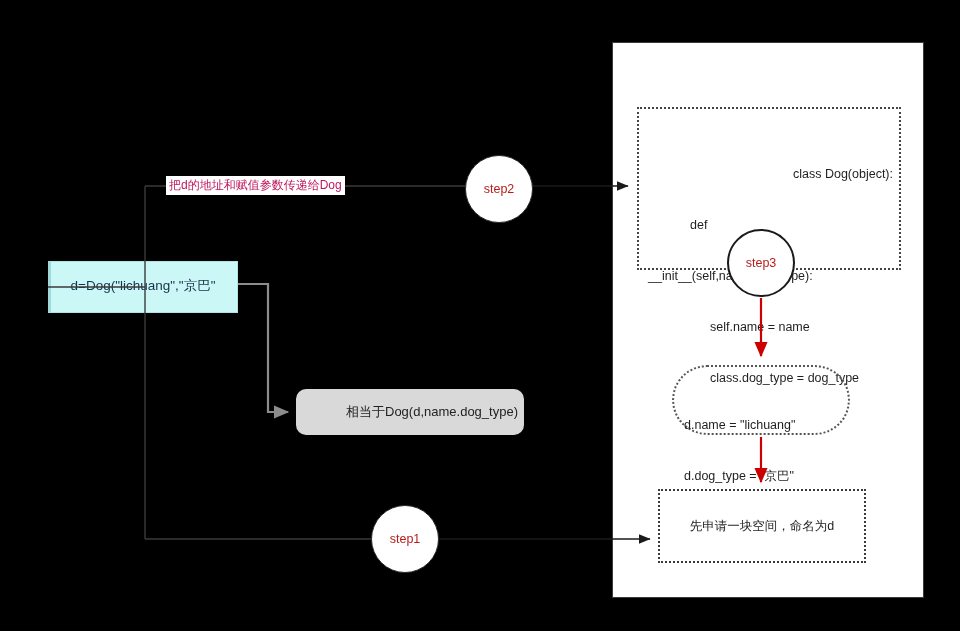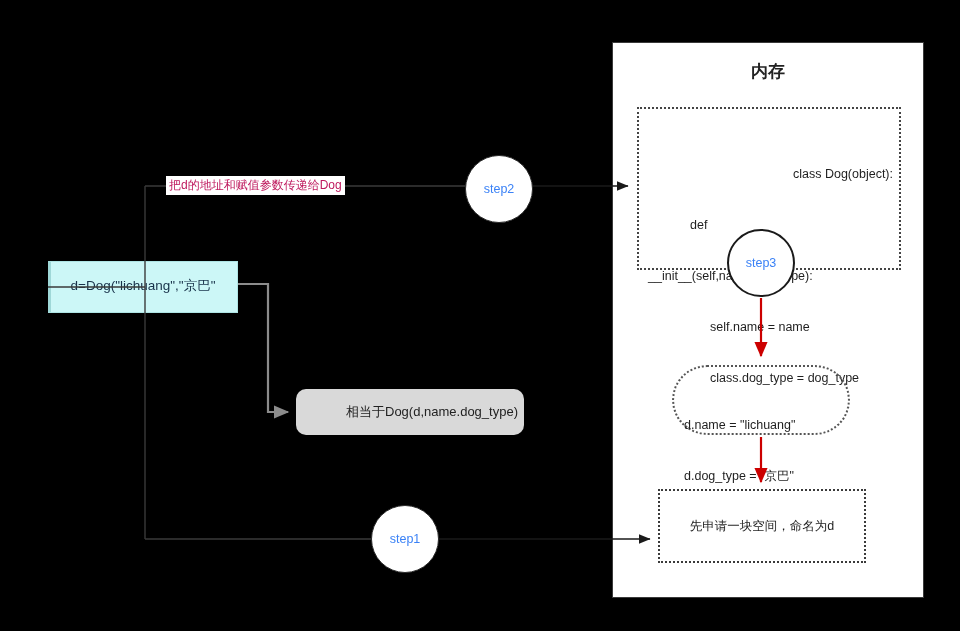--- a/index.html
+++ b/index.html
@@ -159,21 +159,21 @@
 
   
   .step-circle {
     position: absolute;
     border-radius: 50%;
     background: #ffffff;
     display: flex;
     align-items: center;
     justify-content: center;
     font-size: 12.5px;
-    color: #3b82f6;
+    color: #b91c1c;
     box-sizing: border-box;
   }
   #step1 {
     left: 371px; top: 505px;
     width: 68px; height: 68px;
     border: 1.4px solid #2b2b2b;
   }
   #step2 {
     left: 465px; top: 155px;
     width: 68px; height: 68px;
@@ -196,21 +196,20 @@
     color: #be185d;
     white-space: nowrap;
   }
 </style>
 </head>
 <body>
 
 <div id="canvas">
 
   <div id="memory-panel"></div>
-  <div id="memory-title">内存</div>
 
   <div id="class-box"></div>
   <div id="class-code">
     <span class="code-line code-l1">class Dog(object):</span>
     <span class="code-line code-l2">def</span>
     <span class="code-line code-l3">__init__(self,name,dog_type):</span>
     <span class="code-line code-l4">self.name = name</span>
     <span class="code-line code-l5">class.dog_type = dog_type</span>
   </div>
 

